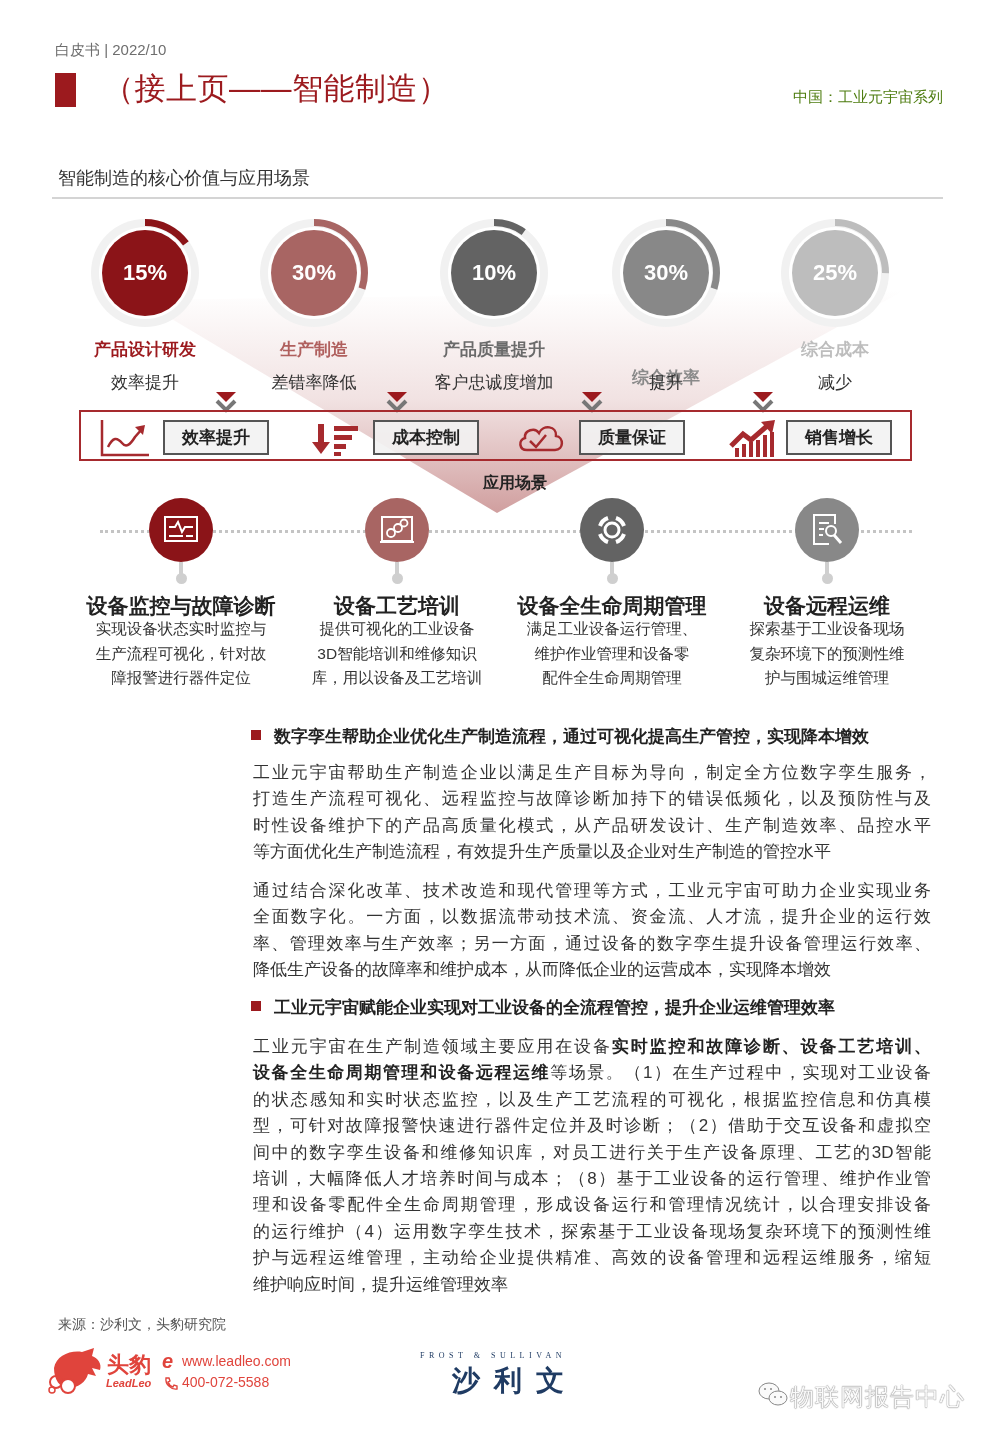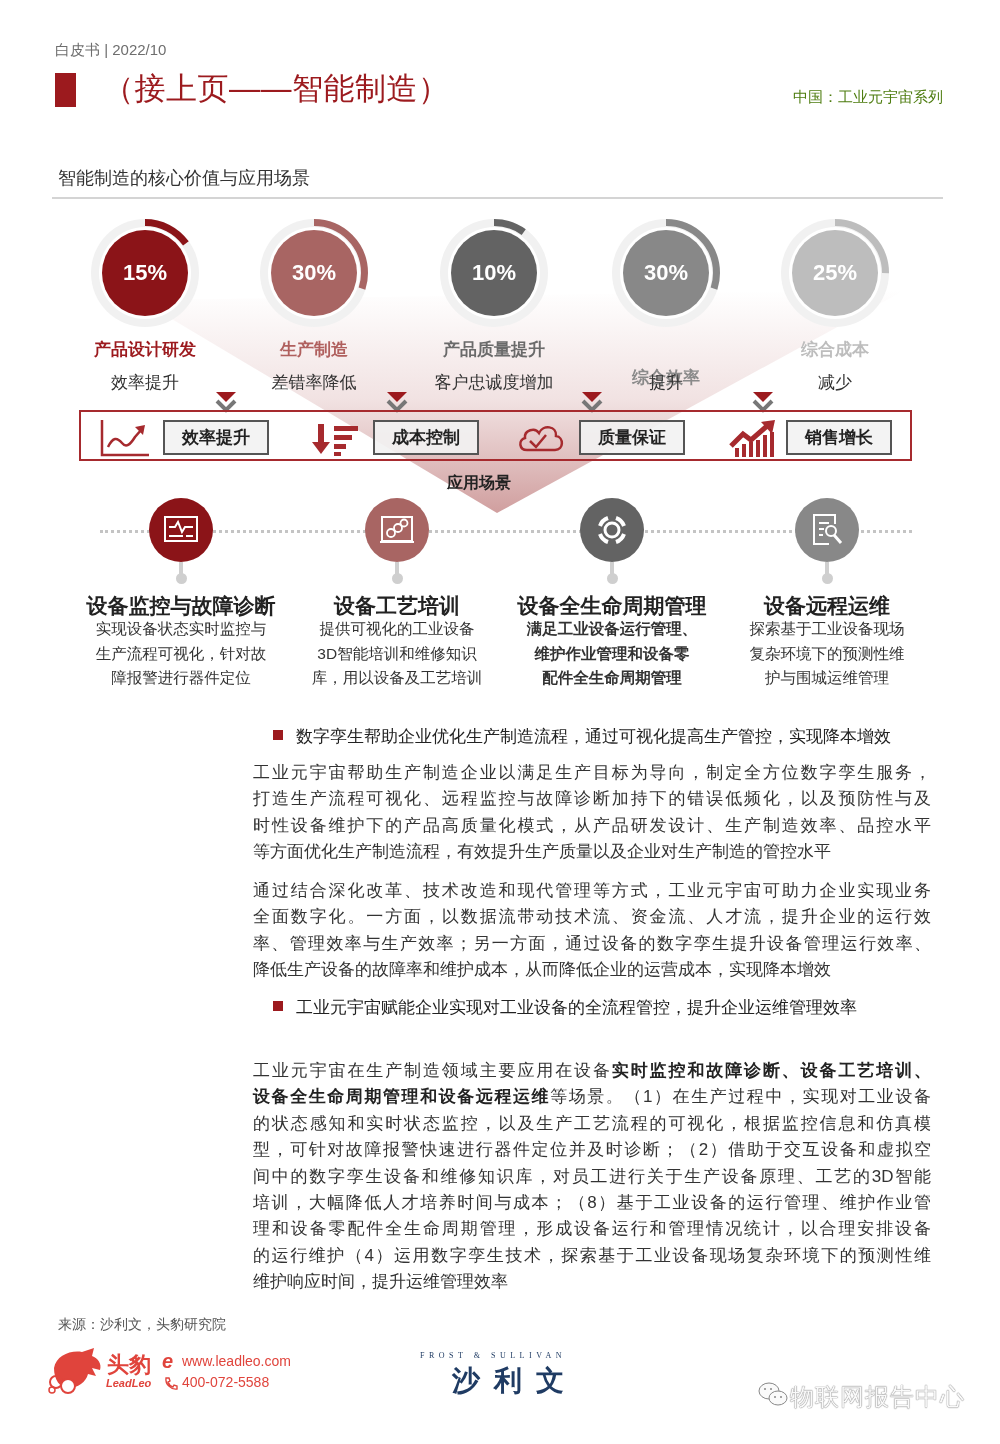--- a/index.html
+++ b/index.html
@@ -43,32 +43,32 @@
   
   .band { left: 79px; top: 410px; width: 833px; height: 51px; border: 2px solid #a62a2e; box-sizing: border-box; }
   .vbox {
     position: absolute; top: 420px; height: 35px; width: 106px;
     border: 2px solid #555; background: rgba(242,242,242,0.9); box-sizing: border-box;
     display: flex; align-items: center; justify-content: center;
     font-size: 17px; font-weight: bold; color: #222;
   }
   .vicon { position: absolute; top: 418px; }
 
-  .app-label { left: 447px; top: 473px; width: 100px; text-align: left; font-size: 16px; font-weight: bold; color: #222; }
+  .app-label { left: 447px; top: 473px; width: 100px; text-align: right; font-size: 16px; font-weight: bold; color: #222; }
 
   
   .dotted { left: 100px; top: 530px; width: 812px; height: 0; border-top: 3px dotted #c4c4c4; }
   .sc-circle { position: absolute; top: 498px; width: 64px; height: 64px; border-radius: 50%; display: flex; align-items: center; justify-content: center; }
   .sc-stem { position: absolute; top: 562px; width: 4px; height: 16px; background: #cfcfcf; }
   .sc-dot { position: absolute; top: 573px; width: 11px; height: 11px; border-radius: 50%; background: #cfcfcf; }
   .sc-title { position: absolute; top: 592px; width: 220px; text-align: center; font-size: 21px; font-weight: bold; color: #222; }
   .sc-desc { position: absolute; top: 617px; width: 220px; text-align: center; font-size: 15.5px; color: #333; line-height: 24.5px; }
 
   
-  .bullet-h { position: absolute; left: 273px; font-size: 17px; font-weight: normal; color: #222; white-space: nowrap; }
+  .bullet-h { position: absolute; left: 251px; font-size: 17px; font-weight: bold; color: #222; white-space: nowrap; }
   .bullet-h .sq { display: inline-block; width: 10px; height: 10px; background: #9c1a1e; margin-right: 13px; vertical-align: 2px; }
   .para { position: absolute; left: 253px; width: 678px; font-size: 17px; color: #333; }
   .para .ln { display: block; height: 26.4px; line-height: 26.4px; white-space: nowrap; text-align: justify; text-align-last: justify; }
   .para .ln.last { text-align-last: left; }
   .para b { font-weight: bold; color: #222; }
 
   
   .source { left: 58px; top: 1316px; font-size: 14px; color: #555; }
   .ll-name { left: 107px; top: 1350px; font-size: 22px; font-weight: bold; color: #e0443c; }
   .ll-en { left: 106px; top: 1377px; font-size: 11px; font-weight: bold; font-style: italic; color: #e0443c; }
@@ -255,21 +255,21 @@
         <circle cx="18" cy="18" r="7" fill="none" stroke="#fff" stroke-width="3"></circle>
         <path d="M6,14 A13,13 0 0 1 14,6" fill="none" stroke="#fff" stroke-width="4"></path>
         <path d="M22,6 A13,13 0 0 1 30,14" fill="none" stroke="#fff" stroke-width="4"></path>
         <path d="M30,22 A13,13 0 0 1 22,30" fill="none" stroke="#fff" stroke-width="4"></path>
         <path d="M14,30 A13,13 0 0 1 6,22" fill="none" stroke="#fff" stroke-width="4"></path>
       </svg>
     </div>
     <div class="sc-stem" style="left: 610px;"></div>
     <div class="sc-dot" style="left: 606.5px;"></div>
     <div class="sc-title" style="left: 502px;">设备全生命周期管理</div>
-    <div class="sc-desc" style="left: 502px; font-weight: bold;">
+    <div class="sc-desc" style="left: 502px;">
       <div>满足工业设备运行管理、</div>
       <div>维护作业管理和设备零</div>
       <div>配件全生命周期管理</div>
     </div>
     <div class="sc-circle" style="left: 795px; background: rgb(136, 136, 136);">
       <svg width="36" height="36" viewBox="0 0 36 36">
         <polyline points="26,12 26,3 5,3 5,32 20,32" fill="none" stroke="#fff" stroke-width="2"></polyline>
         <line x1="10" y1="11" x2="20" y2="11" stroke="#fff" stroke-width="2"></line>
         <line x1="10" y1="17" x2="15" y2="17" stroke="#fff" stroke-width="2"></line>
         <line x1="10" y1="23" x2="14" y2="23" stroke="#fff" stroke-width="2"></line>
@@ -298,29 +298,30 @@
 
 <div class="para" style="top:878px;">
   <span class="ln">通过结合深化改革、技术改造和现代管理等方式，工业元宇宙可助力企业实现业务</span>
   <span class="ln">全面数字化。一方面，以数据流带动技术流、资金流、人才流，提升企业的运行效</span>
   <span class="ln">率、管理效率与生产效率；另一方面，通过设备的数字孪生提升设备管理运行效率、</span>
   <span class="ln last">降低生产设备的故障率和维护成本，从而降低企业的运营成本，实现降本增效</span>
 </div>
 
 <div class="bullet-h" style="top:996px;"><span class="sq"></span><span>工业元宇宙赋能企业实现对工业设备的全流程管控，提升企业运维管理效率</span></div>
 
-<div class="para" style="top:1034px;margin-top:24px;">
+<div class="para" style="top:1034px;">
   <span class="ln"><span>工业元宇宙在生产制造领域主要应用在设备</span><b>实时监控和故障诊断、设备工艺培训、</b></span>
   <span class="ln"><b>设备全生命周期管理和设备远程运维</b><span>等场景。（1）在生产过程中，实现对工业设备</span></span>
   <span class="ln">的状态感知和实时状态监控，以及生产工艺流程的可视化，根据监控信息和仿真模</span>
   <span class="ln">型，可针对故障报警快速进行器件定位并及时诊断；（2）借助于交互设备和虚拟空</span>
   <span class="ln">间中的数字孪生设备和维修知识库，对员工进行关于生产设备原理、工艺的3D智能</span>
   <span class="ln">培训，大幅降低人才培养时间与成本；（8）基于工业设备的运行管理、维护作业管</span>
   <span class="ln">理和设备零配件全生命周期管理，形成设备运行和管理情况统计，以合理安排设备</span>
   <span class="ln">的运行维护（4）运用数字孪生技术，探索基于工业设备现场复杂环境下的预测性维</span>
+  <span class="ln">护与远程运维管理，主动给企业提供精准、高效的设备管理和远程运维服务，缩短</span>
   <span class="ln last">维护响应时间，提升运维管理效率</span>
 </div>
 
 <div class="abs source">来源：沙利文，头豹研究院</div>
 
 <div class="abs" style="left:48px; top:1348px;">
   <svg width="56" height="46" viewBox="0 0 56 46">
     <path d="M6,20 C8,8 22,2 34,4 L46,0 L44,8 C50,10 54,16 52,22 L44,20 L48,28 L40,26 C38,34 30,40 20,40 C12,40 6,32 6,20 Z" fill="#e0443c"></path>
     <circle cx="8" cy="34" r="6" fill="none" stroke="#e0443c" stroke-width="2"></circle>
     <circle cx="20" cy="38" r="7" fill="#fff" stroke="#e0443c" stroke-width="2"></circle>

